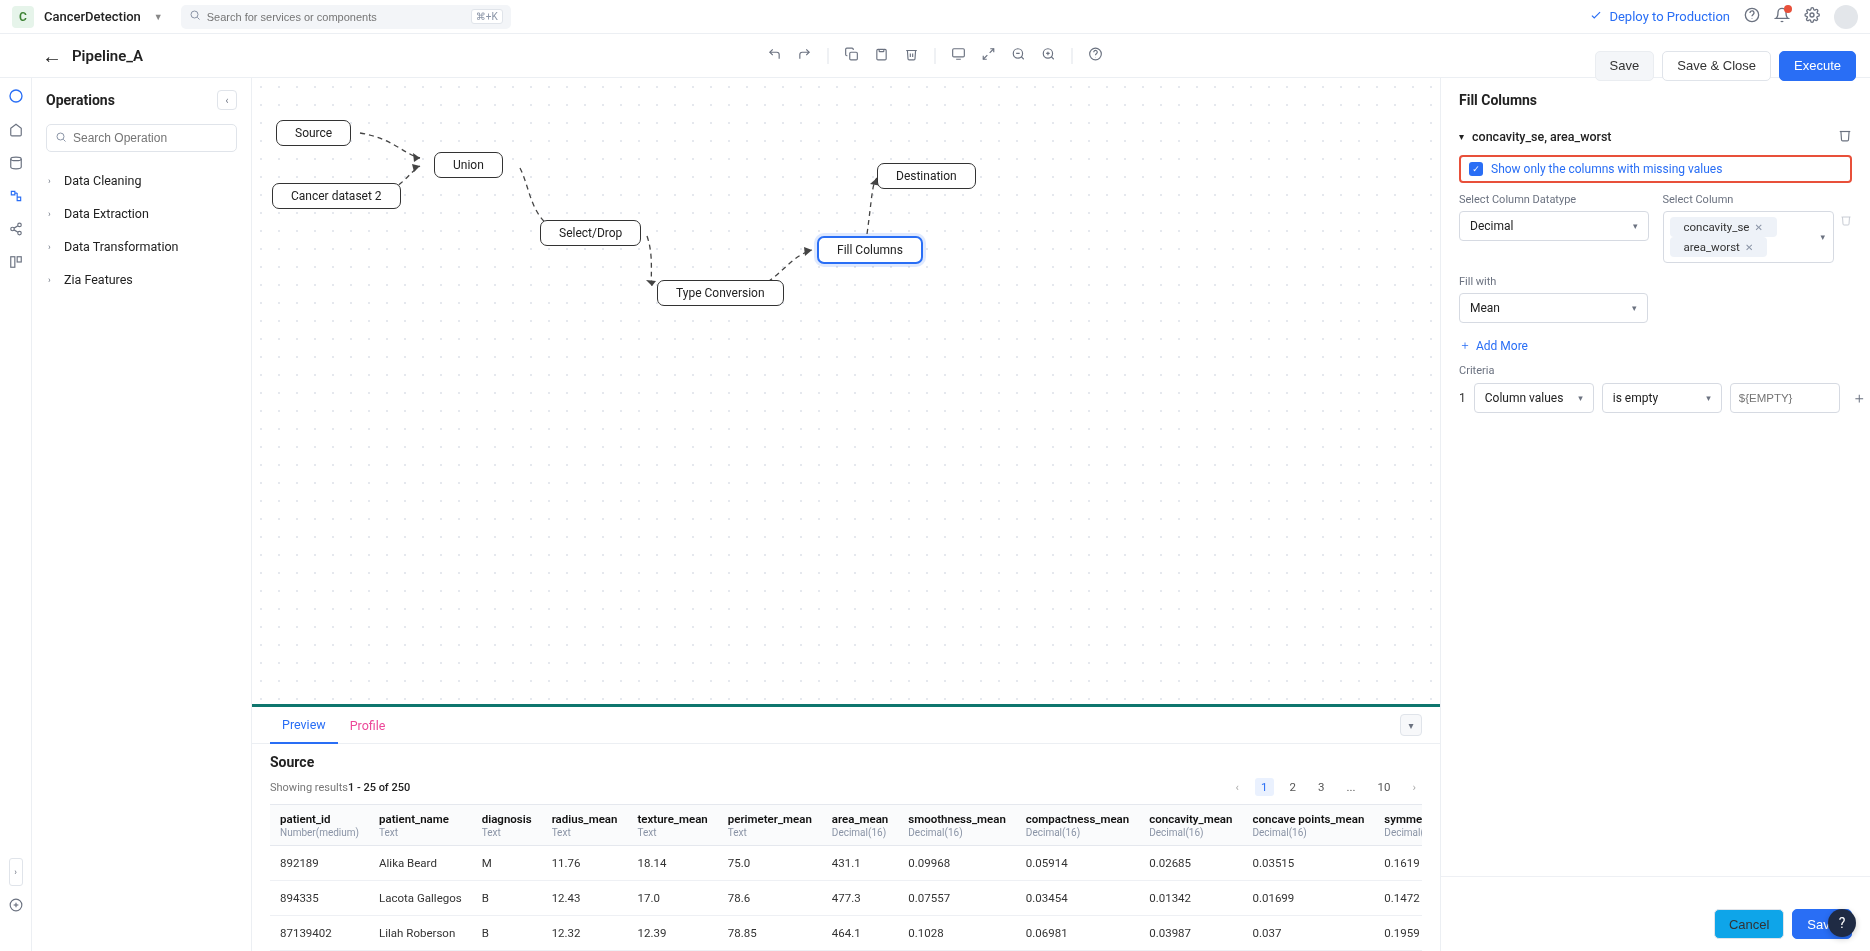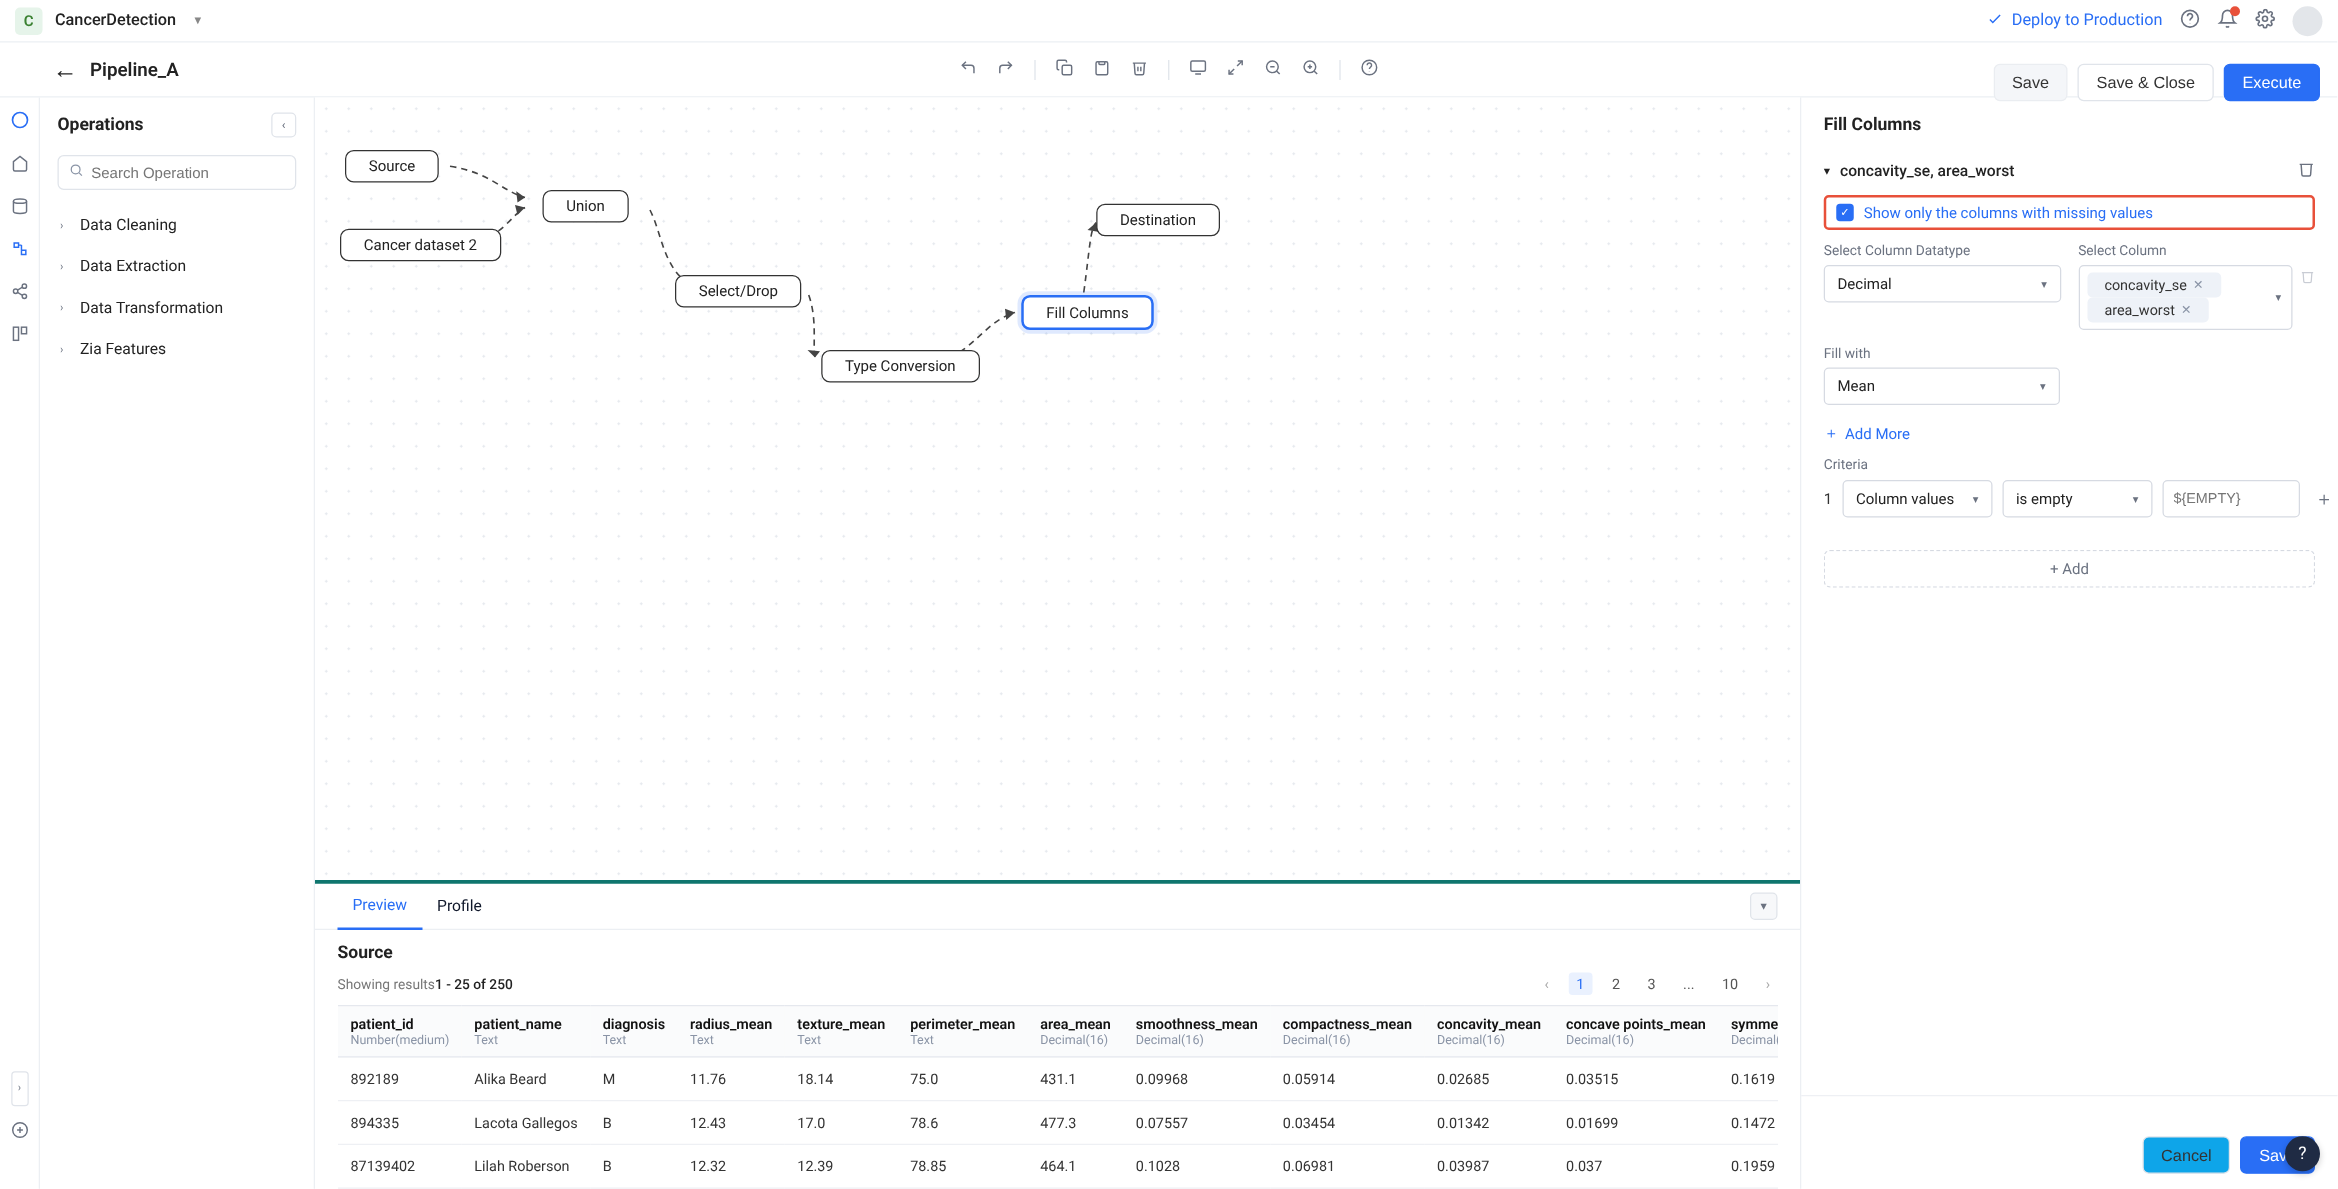--- a/index.html
+++ b/index.html
@@ -119,21 +119,21 @@
     .node.selected { border:2px solid #296ef5; box-shadow: 0 0 0 3px rgba(41,110,245,.15);}
     svg.edges { position:absolute; inset:0; width:100%; height:100%; pointer-events:none;}
     svg.edges path { fill:none; stroke:#444; stroke-width:1.3; stroke-dasharray:5 4;}
     svg.edges polygon { fill:#444;}
     
     
     .previewbar {
       border-top: 3px solid #0f766e;
     }
     .tabrow { display:flex;align-items:center;border-bottom:1px solid #eceff3;padding:0 18px;}
-    .tab { padding:10px 12px;font-size:12.5px;cursor:pointer;color:#0f172a;}
+    .tab { padding:10px 12px;font-size:12.5px;cursor:pointer;color:#ec4899;}
     .tab.active { color:#296ef5;border-bottom:2px solid #296ef5;margin-bottom:-1px;}
     .tab-spacer { flex:1;}
     .tab-dd { width:22px;height:22px;border:1px solid #e0e4ea;border-radius:4px;
               display:flex;align-items:center;justify-content:center;cursor:pointer;font-size:10px;
               color:#6b7280;background:#f7f8fa;}
     .preview-body { padding:10px 18px 0 18px;}
     .src-title { font-weight:700;font-size:14px;}
     .results-row { display:flex;align-items:center;margin-top:8px;font-size:11px;color:#777;}
     .results-row b { color:#222; font-weight:500;}
     .pager { margin-left:auto;display:flex;align-items:center;gap:10px;color:#555;font-size:11.5px;}
@@ -200,20 +200,30 @@
                    background:#1f2b44;color:#fff;display:flex;align-items:center;justify-content:center;
                    font-size:14px;cursor:pointer;box-shadow:0 2px 6px rgba(0,0,0,.2);}
   </style>
 </head>
 <body>
 
 <div class="topbar">
   <div class="project-badge">C</div>
   <span class="project-name">CancerDetection</span>
   <span class="project-dd">▼</span>
+  <div class="search-box">
+    <span>
+      <svg width="12" height="12" viewBox="0 0 24 24" fill="none" stroke="currentColor" stroke-width="2">
+          <circle cx="11" cy="11" r="7"></circle>
+          <line x1="21" y1="21" x2="16.65" y2="16.65"></line>
+        </svg>
+    </span>
+    <input placeholder="Search for services or components" style="">
+    <span class="kbd">⌘+K</span>
+  </div>
   <div class="top-right">
     <span class="deploy-link">
       <span>
         <svg width="14" height="14" viewBox="0 0 24 24" fill="none" stroke="currentColor" stroke-width="2">
             <path d="M5 13l4 4L19 7"></path>
           </svg>
       </span>
       <span>Deploy to Production</span>
     </span>
     <span class="top-icon">
@@ -553,21 +563,20 @@
           <span>Column values</span>
           <span class="caret">▾</span>
         </div>
         <div class="select sm2">
           <span>is empty</span>
           <span class="caret">▾</span>
         </div>
         <input class="txtinput" placeholder="${EMPTY}" style="">
         <span class="plus">＋</span>
       </div>
-      <div class="add-dashed">+ Add</div>
     </div>
     <div class="rp-footer">
       <button class="btn cancel">Cancel</button>
       <button class="btn btn-primary">Save</button>
     </div>
   </div>
 </div>
 
 <div class="help-bubble">?</div>
 

